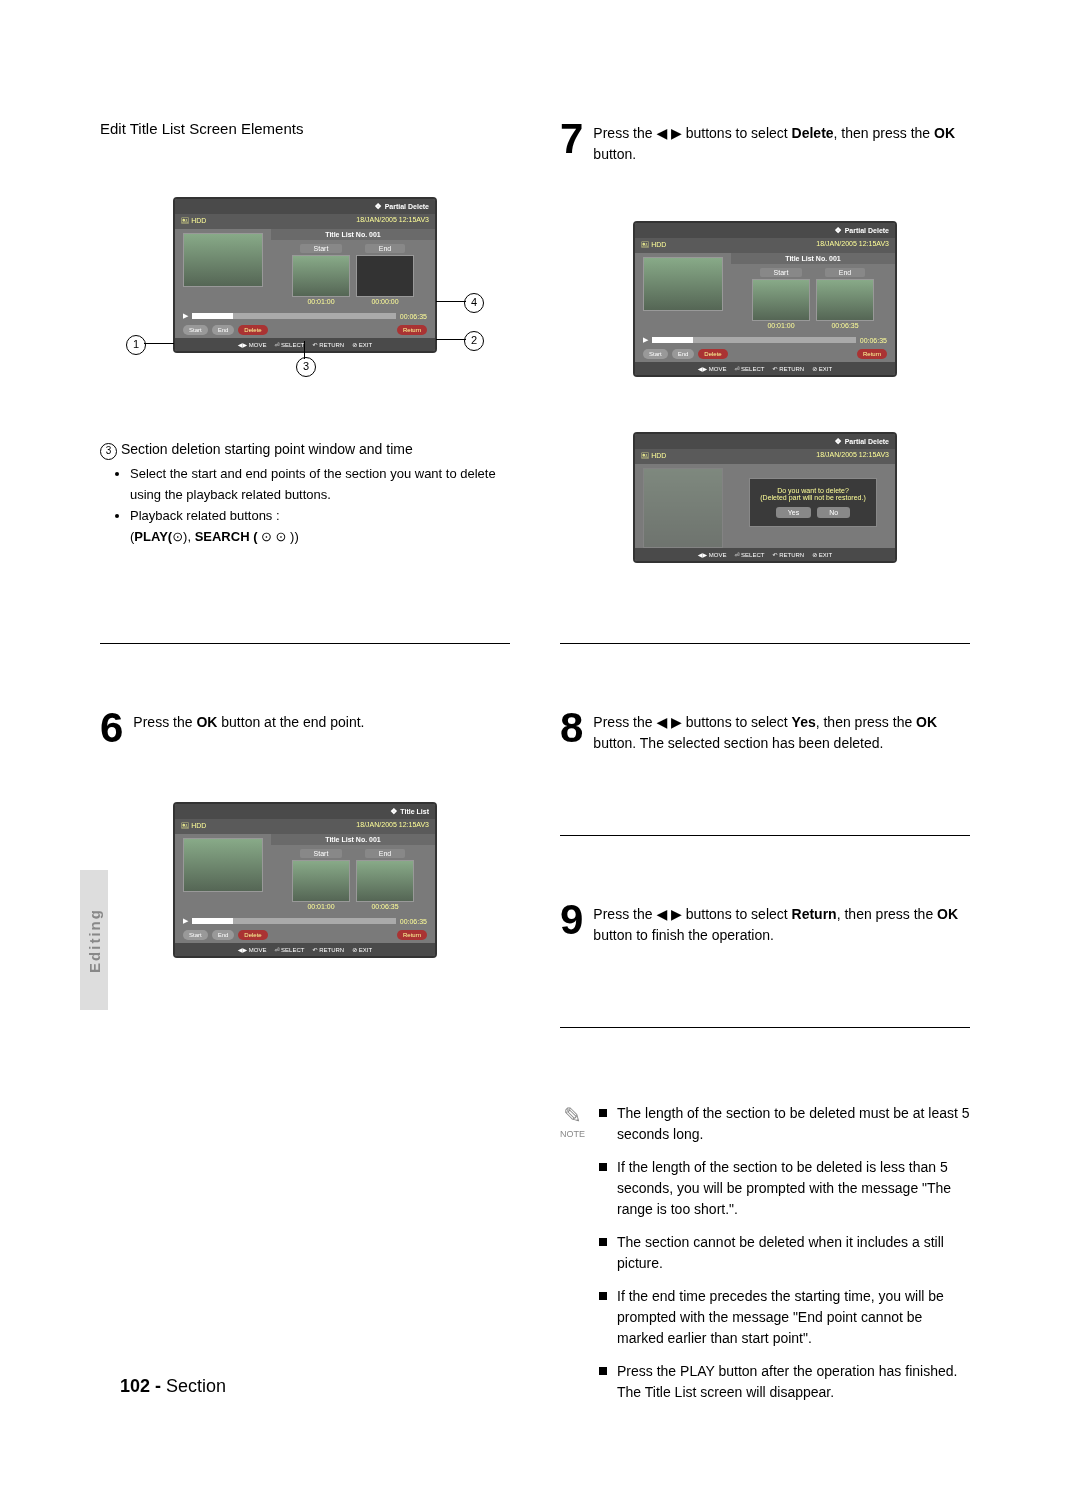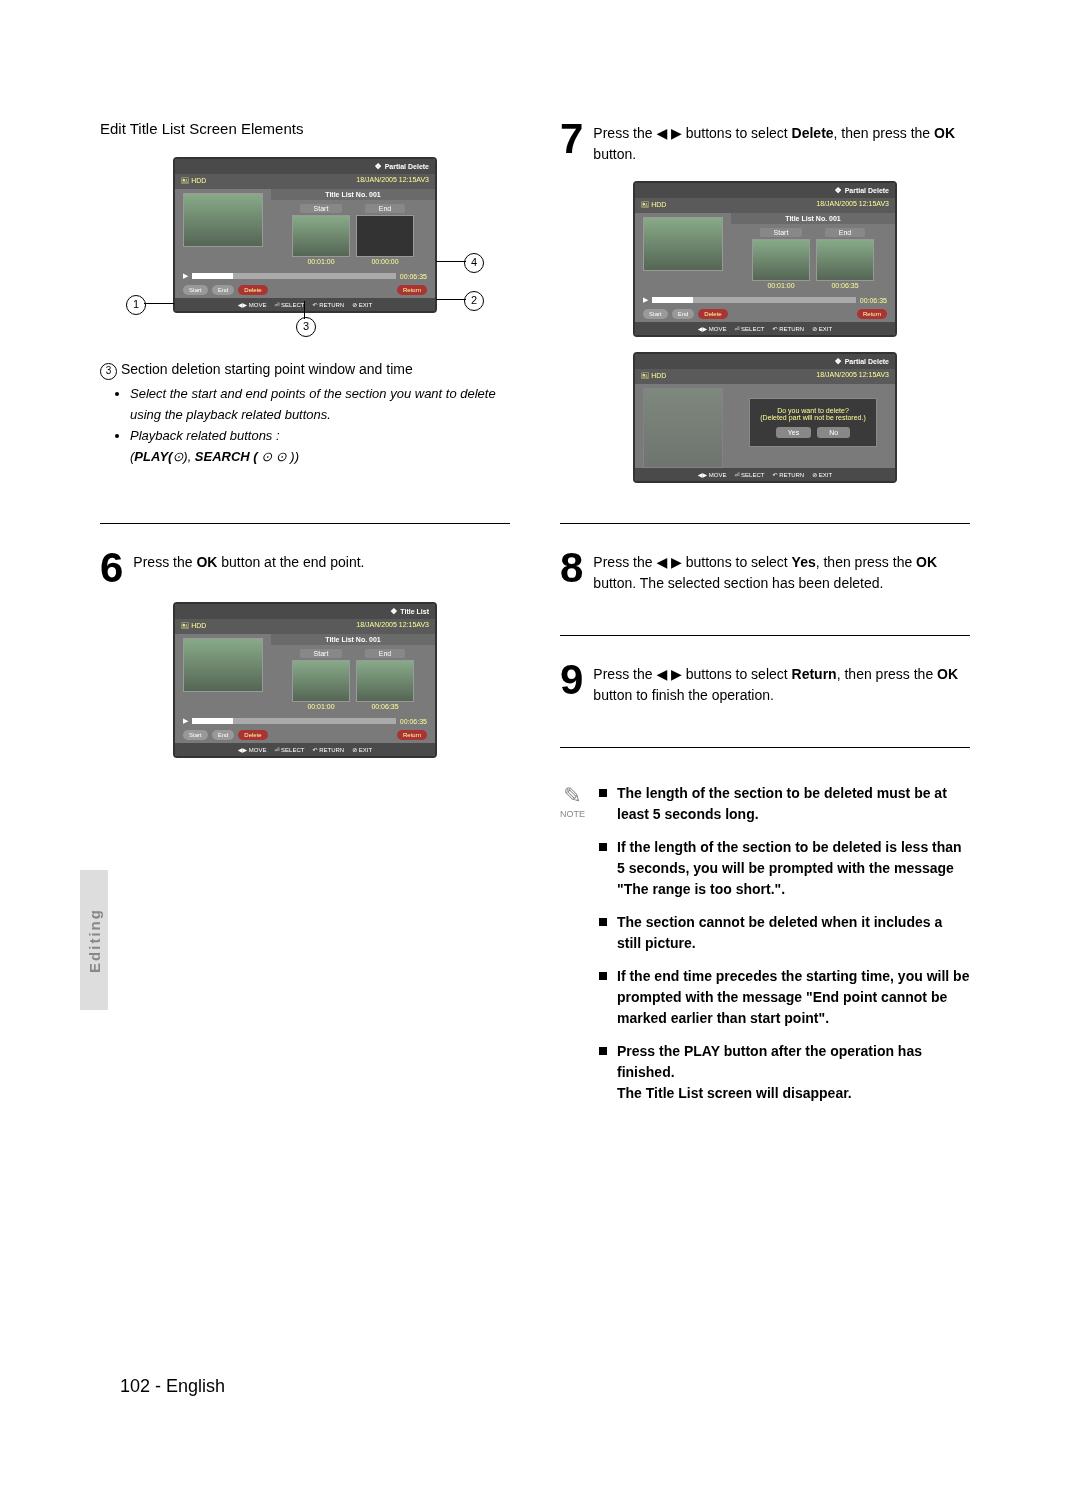--- a/index.html
+++ b/index.html
@@ -14,20 +14,21 @@
   }
   .page {
     display: flex;
     padding: 120px 100px 40px 100px;
     gap: 50px;
   }
   .col {
     width: 410px;
     display: flex;
     flex-direction: column;
+    gap: 40px;
   }
   .heading {
     font-size: 15px;
     margin-bottom: 20px;
   }
   .panel-wrap {
     position: relative;
     margin-bottom: 15px;
   }
   .panel {
@@ -165,21 +166,20 @@
     margin-bottom: 30px;
   }
   .legend ul {
     margin: 4px 0 0 18px;
     padding: 0;
   }
   .legend li {
     list-style: disc;
     font-size: 13px;
     margin-left: 12px;
-    font-style: italic;
   }
   .legend .bold { font-weight: bold; }
   .divider {
     border: none;
     border-top: 1px solid #000;
     margin: 25px 0;
   }
   .step {
     display: flex;
     gap: 10px;
@@ -230,21 +230,20 @@
     flex-direction: column;
     align-items: center;
     color: #888;
     font-size: 9px;
   }
   .note-icon .pencil {
     font-size: 22px;
   }
   .note-list {
     flex: 1;
-    font-weight: bold;
   }
   .note-list .item {
     display: flex;
     gap: 10px;
     margin-bottom: 12px;
     line-height: 1.5;
   }
   .note-list .bsq {
     width: 8px;
     height: 8px;
@@ -269,21 +268,21 @@
     font-weight: bold;
     font-size: 15px;
     letter-spacing: 2px;
   }
   .page-num {
     position: absolute;
     left: 120px;
     bottom: 90px;
     font-size: 18px;
   }
-  .page-num .bold { font-weight: normal; }
+  .page-num .bold { font-weight: bold; }
   .circled {
     display:inline-block;
     border:1px solid #000;
     border-radius:50%;
     width:15px;
     height:15px;
     line-height:14px;
     text-align:center;
     font-size:10px;
   }
@@ -561,14 +560,14 @@
             <div><span>Press the </span><span class="bold">PLAY</span><span> button after the operation has finished.</span><br><span>The Title List screen will disappear.</span></div>
           </div>
       </div>
     </div>
 
   </div>
 </div>
 
 <div class="page-num">
   <span class="bold">102 -</span>
-  <span>English</span>
+  <span>Section</span>
 </div>
 
 </body></html>

